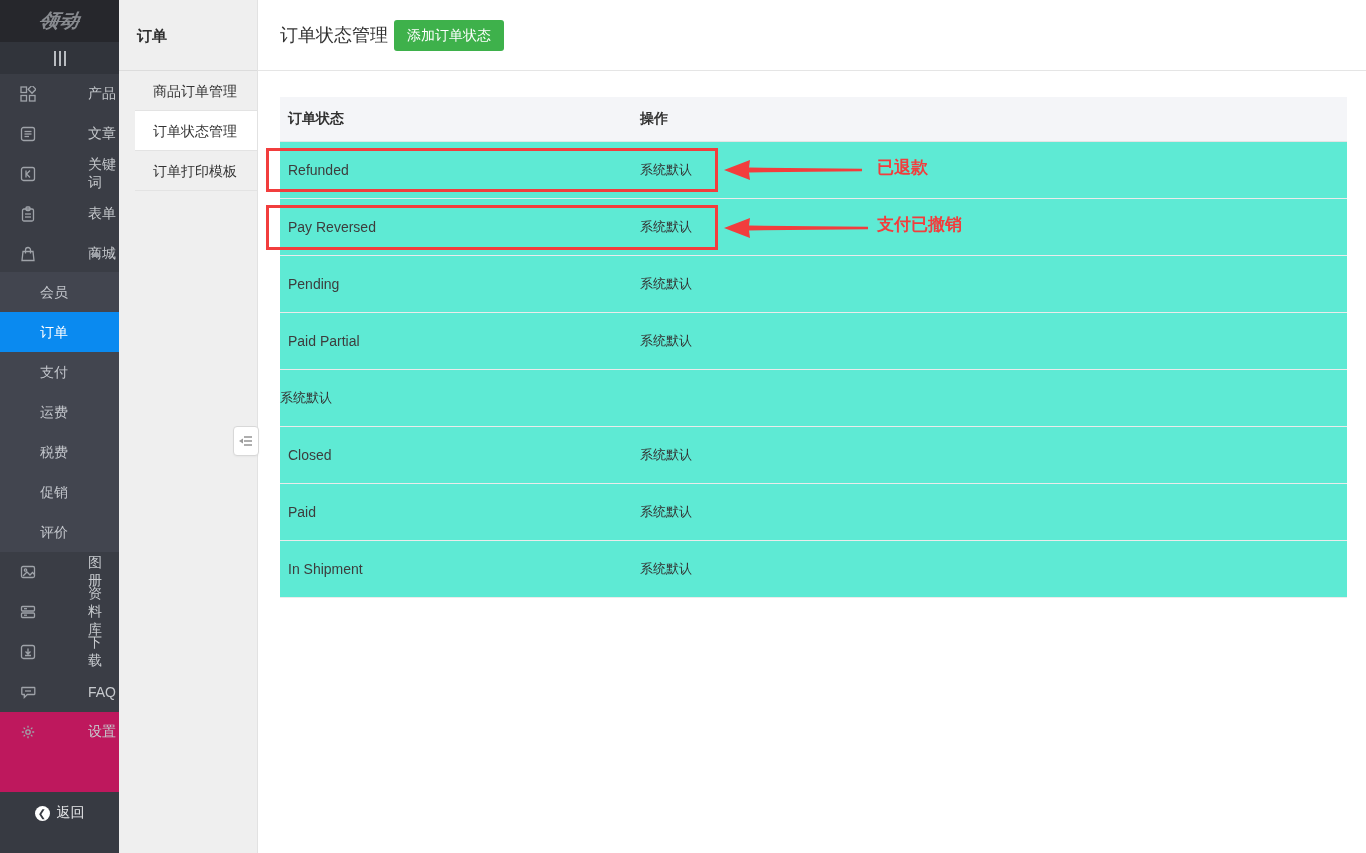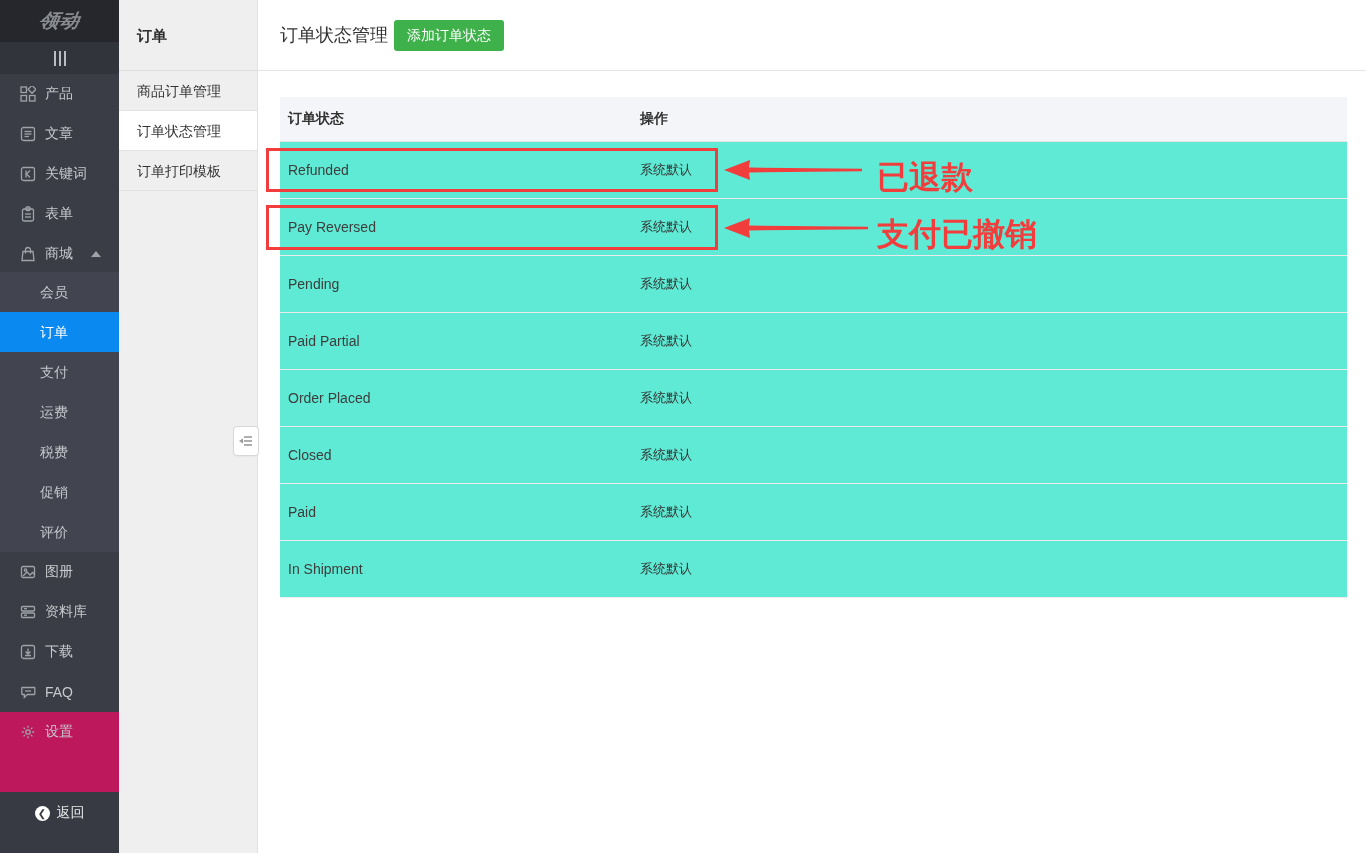--- a/index.html
+++ b/index.html
@@ -12,21 +12,21 @@
     display:flex; align-items:center; justify-content:center; }
   .logo-text { color:#888b90; font-size:19px; font-weight:bold; font-style:italic;
     transform:skewX(-10deg); letter-spacing:1px; text-decoration:line-through; text-decoration-thickness:1px; }
   .toggle-row { position:absolute; left:0; top:42px; width:119px; height:32px; background:#31343b;
     display:flex; align-items:center; justify-content:center; }
   .bars-icon { display:flex; gap:3px; }
   .bars-icon span { display:block; width:2px; height:15px; background:#b9bcc1; }
 
   .nav { position:absolute; left:0; top:74px; width:119px; }
   .nav-item { height:40px; display:flex; align-items:center; padding-left:20px; cursor:pointer;
-    color:#c6c9cd; font-size:14px; position:relative; }
+    color:#c6c9cd; font-size:14px; position:relative;gap:43px; }
   .nav-item .ic { width:16px; height:16px; margin-right:9px; display:flex; align-items:center; justify-content:center; }
   .nav-item svg { stroke:#9fa3a9; fill:none; stroke-width:1.3; }
   .caret { position:absolute; right:18px; top:17px; width:0; height:0;
     border-left:5px solid transparent; border-right:5px solid transparent; border-bottom:6px solid #9fa3a9; }
 
   .subnav { position:absolute; left:0; top:272px; width:119px; background:#42454f; }
   .sub-item { height:40px; line-height:40px; padding-left:40px; color:#c3c6cc; font-size:14px; cursor:pointer; }
   .sub-item.active { background:#0a8af0; color:#fff; }
 
   .nav-lower { position:absolute; left:0; top:552px; width:109px; }
@@ -36,21 +36,21 @@
     gap:7px; color:#e6e7e9; font-size:14px; cursor:pointer; }
   .back-circle { width:15px; height:15px; border-radius:50%; background:#fff; color:#373a42;
     font-size:10px; line-height:15px; text-align:center; font-weight:bold; }
 
   
   .panel { position:absolute; left:119px; top:0; width:139px; height:853px; background:#efefef;
     border-right:1px solid #e2e2e2; z-index:4; }
   .panel-header { height:71px; line-height:71px; padding-left:18px; font-size:15px; font-weight:bold;
     color:#2d2d2d; border-bottom:1px solid #dcdcdc; }
   .panel-item { height:40px; line-height:40px; padding-left:18px; font-size:14px; color:#333;
-    border-bottom:1px solid #e3e3e3; cursor:pointer; }
+    border-bottom:1px solid #e3e3e3; cursor:pointer;margin-left:16px; }
   .panel-item.active { background:#fff; }
 
   .panel-collapse-btn { position:absolute; left:233px; top:426px; width:26px; height:30px; background:#fff;
     border:1px solid #d8d8d8; border-radius:4px; z-index:6; display:flex; align-items:center; justify-content:center;
     cursor:pointer; box-shadow:0 1px 2px rgba(0,0,0,.04); }
 
   
   .main { position:absolute; left:258px; top:0; width:1108px; height:853px; background:#fff; }
   .topbar { height:71px; border-bottom:1px solid #e5e5e5; display:flex; align-items:center; padding-left:22px; }
   .page-title { font-size:18px; color:#333; }
@@ -68,21 +68,21 @@
   .c3 { flex:1; }
   .trow .c2 { font-size:13px; color:#333; }
 
   
   .anno-box { position:absolute; border:3px solid #f23d3d; background:transparent; z-index:8; pointer-events:none; }
   .anno-box1 { left:266px; top:148px; width:452px; height:44px; }
   .anno-box2 { left:266px; top:205px; width:452px; height:45px; }
   .anno-arrow { position:absolute; z-index:8; pointer-events:none; }
   .anno-arrow1 { left:724px; top:157px; }
   .anno-arrow2 { left:724px; top:215px; }
-  .anno-label { position:absolute; color:#f23d3d; font-size:32px; font-weight:bold; z-index:8;
+  .anno-label { position:absolute; color:#f23d3d; font-size:17px; font-weight:bold; z-index:8;
     font-family:Liberation Sans, sans-serif; pointer-events:none; white-space:nowrap; }
   .anno-label1 { left:877px; top:156px; }
   .anno-label2 { left:877px; top:213px; }
 </style>
 </head>
 <body>
 
 <div class="sidebar">
   <div class="logo-block">
     <span class="logo-text">领动</span>
@@ -265,21 +265,20 @@
       <div class="c1">Pending</div>
       <div class="c2">系统默认</div>
       <div class="c3"></div>
     </div>
     <div class="trow">
       <div class="c1">Paid Partial</div>
       <div class="c2">系统默认</div>
       <div class="c3"></div>
     </div>
     <div class="trow">
-      <div class="c1">Order Placed</div>
       <div class="c2">系统默认</div>
       <div class="c3"></div>
     </div>
     <div class="trow">
       <div class="c1">Closed</div>
       <div class="c2">系统默认</div>
       <div class="c3"></div>
     </div>
     <div class="trow">
       <div class="c1">Paid</div>

